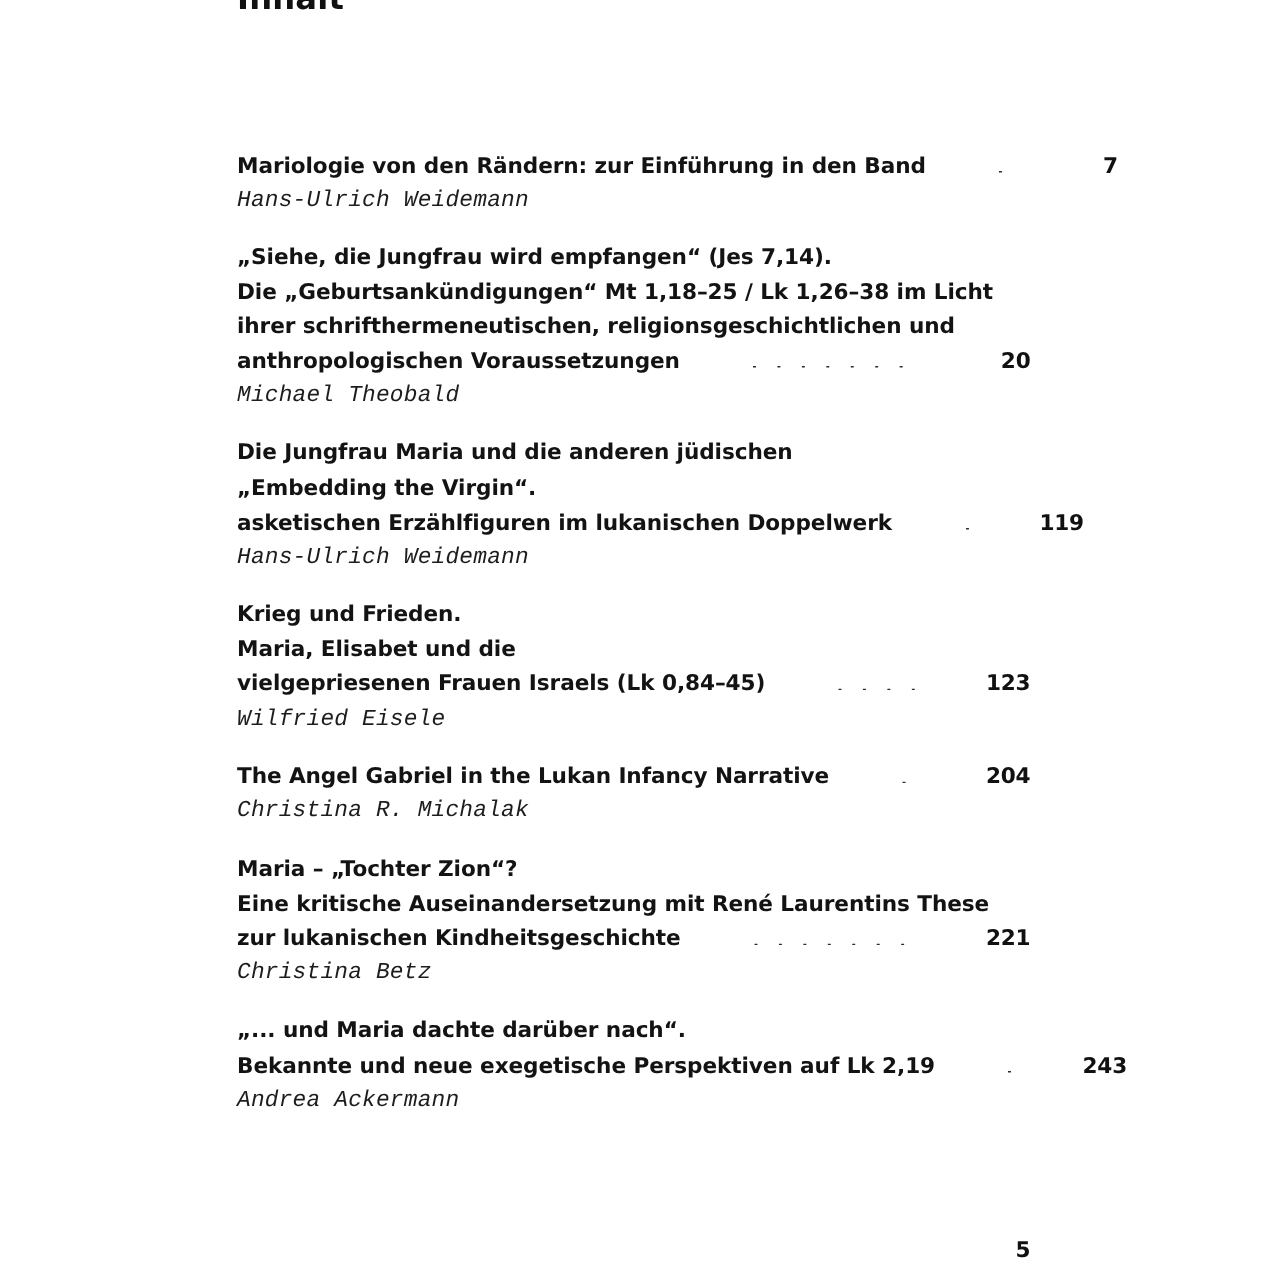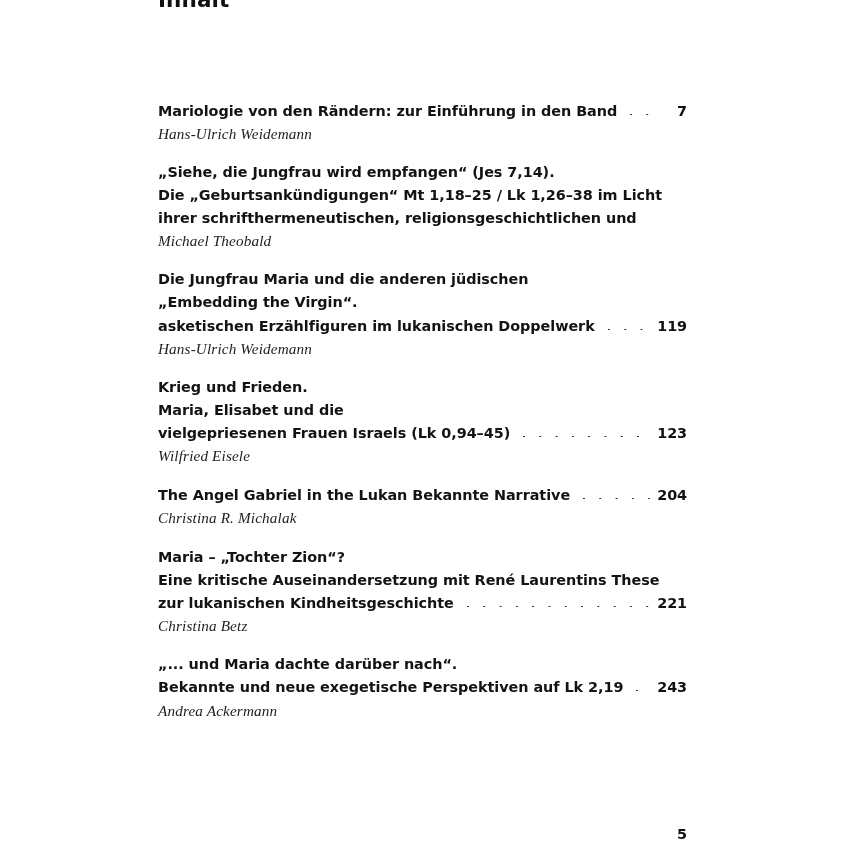--- a/index.html
+++ b/index.html
@@ -64,20 +64,21 @@
     letter-spacing: -0.05px;
     white-space: nowrap;
   }
 
   
   .title-line.with-leader {
     display: flex;
     align-items: center;
     width: 100%;
     white-space: nowrap;
+    gap: 36px;
   }
 
   .line-text {
     flex: 0 0 auto;
     white-space: pre;
   }
 
   .leader {
     flex: 1 1 auto;
     min-width: 10px;
@@ -109,21 +110,21 @@
     font-family: "DejaVu Sans", sans-serif;
     font-weight: 700;
     font-size: 14.4px;
     color: #111111;
     letter-spacing: -0.1px;
   }
 
   
   .author {
     display: block;
-    font-family: Liberation Serif, serif;
+    font-family: Liberation Mono, monospace;
     font-style: italic;
     font-size: 15.2px;
     line-height: 21.5px;
     color: #1d1d1d;
     letter-spacing: 0.15px;
     white-space: nowrap;
   }
 
   
   .folio {
@@ -159,45 +160,50 @@
           <span class="line-text">Mariologie von den Rändern: zur Einführung in den Band</span>
           <span class="leader"></span>
           <span class="page-no">7</span>
         </div>
         <div class="author">Hans-Ulrich Weidemann</div>
       </div>
       <div class="toc-entry e1">
         <div class="title-line">„Siehe, die Jungfrau wird empfangen“ (Jes 7,14).</div>
         <div class="title-line">Die „Geburtsankündigungen“ Mt 1,18–25 / Lk 1,26–38 im Licht</div>
         <div class="title-line">ihrer schrifthermeneutischen, religionsgeschichtlichen und</div>
+        <div class="title-line with-leader">
+          <span class="line-text">anthropologischen Voraussetzungen</span>
+          <span class="leader"></span>
+          <span class="page-no">20</span>
+        </div>
         <div class="author">Michael Theobald</div>
       </div>
       <div class="toc-entry e2">
         <div class="title-line">Die Jungfrau Maria und die anderen jüdischen</div>
         <div class="title-line">„Embedding the Virgin“.</div>
         <div class="title-line with-leader">
           <span class="line-text">asketischen Erzählfiguren im lukanischen Doppelwerk</span>
           <span class="leader"></span>
           <span class="page-no">119</span>
         </div>
         <div class="author">Hans-Ulrich Weidemann</div>
       </div>
       <div class="toc-entry e3">
         <div class="title-line">Krieg und Frieden.</div>
         <div class="title-line">Maria, Elisabet und die</div>
         <div class="title-line with-leader">
-          <span class="line-text">vielgepriesenen Frauen Israels (Lk 0,94–45)</span>
+          <span class="line-text">vielgepriesenen Frauen Israels (Lk 0,84–45)</span>
           <span class="leader"></span>
           <span class="page-no">123</span>
         </div>
         <div class="author">Wilfried Eisele</div>
       </div>
       <div class="toc-entry e4">
         <div class="title-line with-leader">
-          <span class="line-text">The Angel Gabriel in the Lukan Bekannte Narrative</span>
+          <span class="line-text">The Angel Gabriel in the Lukan Infancy Narrative</span>
           <span class="leader"></span>
           <span class="page-no">204</span>
         </div>
         <div class="author">Christina R. Michalak</div>
       </div>
       <div class="toc-entry e5">
         <div class="title-line">Maria – „Tochter Zion“?</div>
         <div class="title-line">Eine kritische Auseinandersetzung mit René Laurentins These</div>
         <div class="title-line with-leader">
           <span class="line-text">zur lukanischen Kindheitsgeschichte</span>

